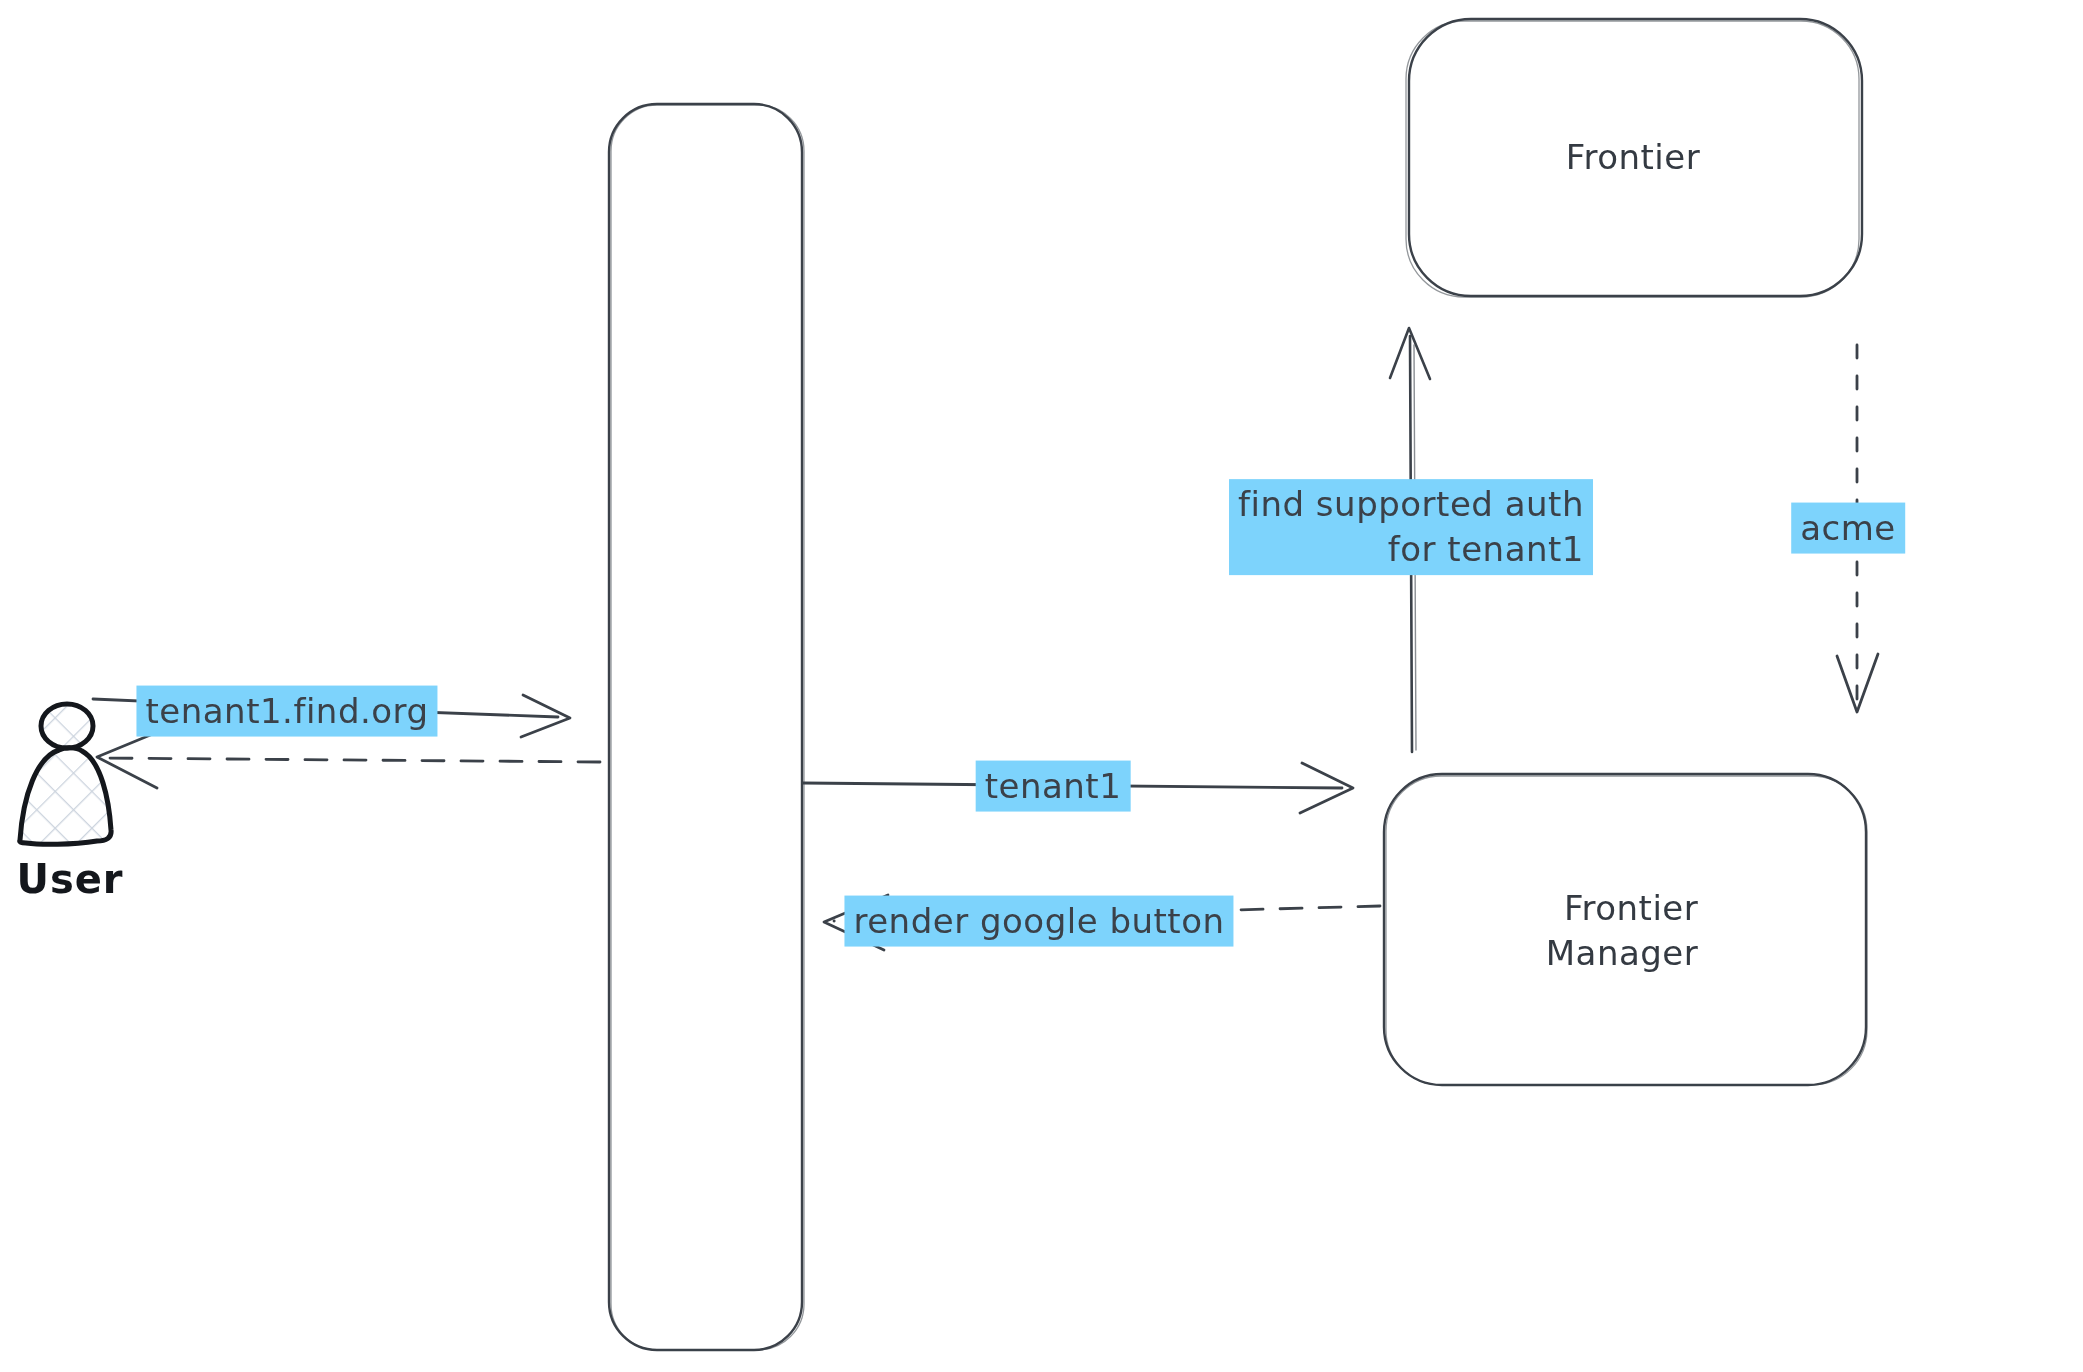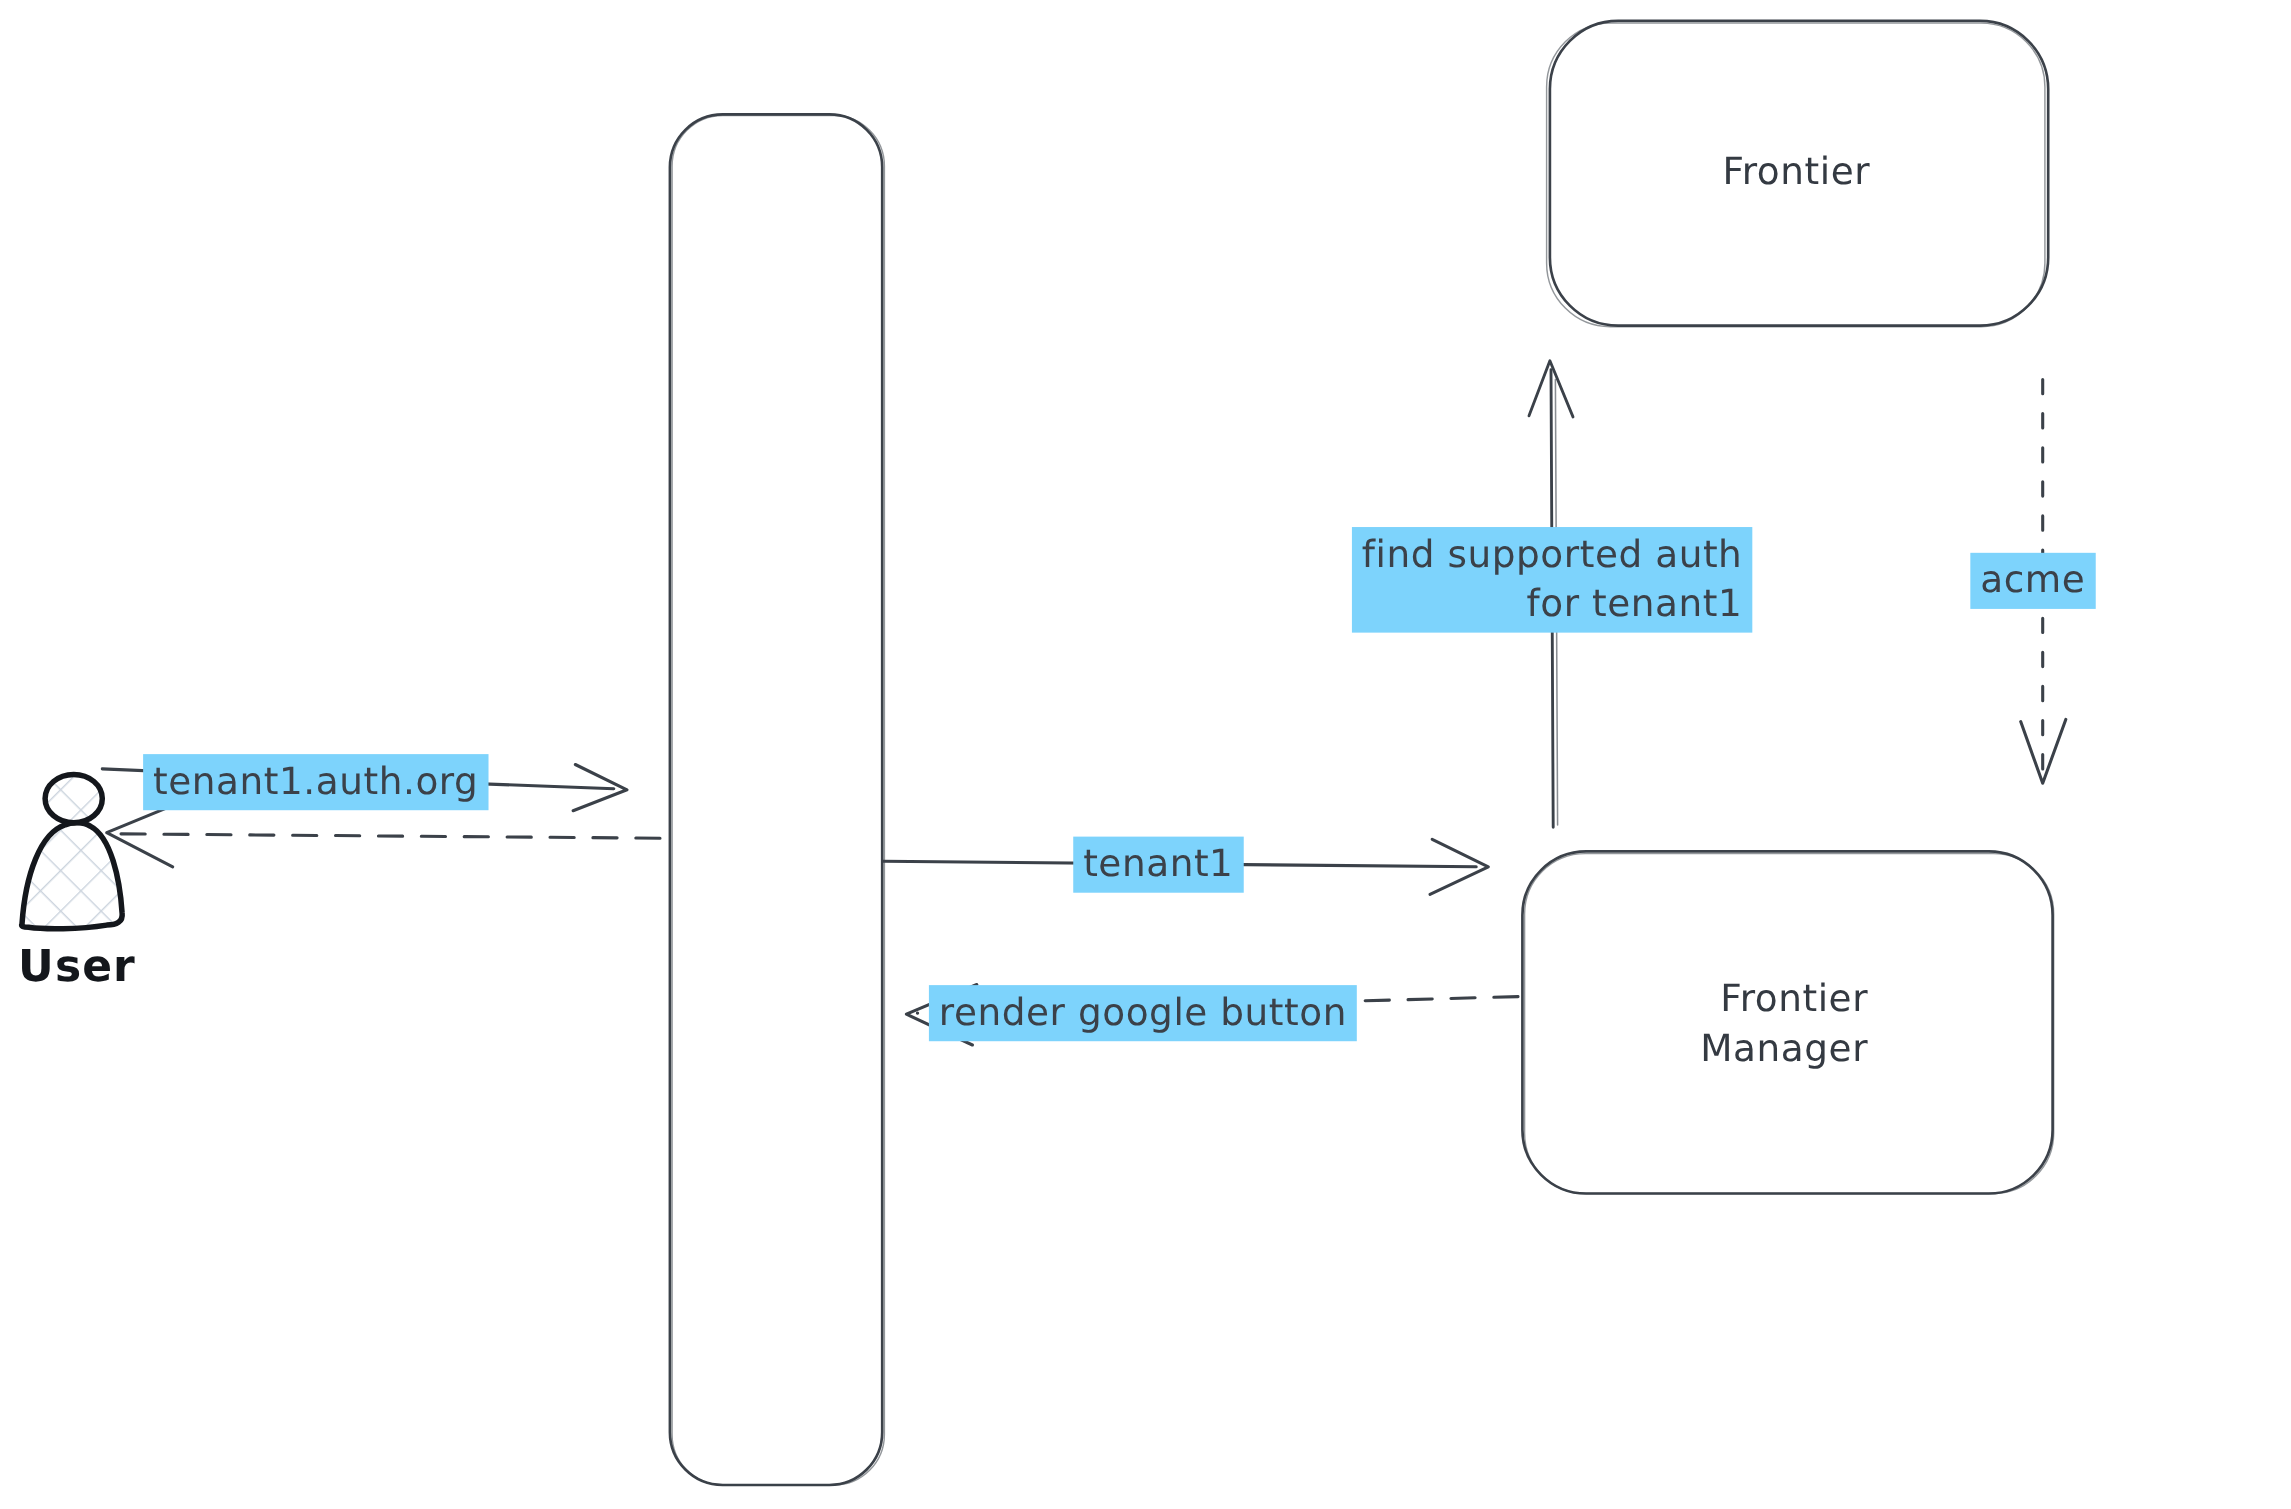--- a/index.html
+++ b/index.html
@@ -118,21 +118,21 @@
   <div class="lbl actor-label" style="left:70px; top:879px">User</div>
 
 
   <div class="lbl node-label" style="left:1633px; top:157px">Frontier</div>
 
   <div class="lbl node-label" style="left:1622px; top:931px">
     <span class="line">Frontier</span>
     <span class="line">Manager</span>
   </div>
 
-  <div class="lbl mask" style="left:287px; top:711px">tenant1.auth.org</div>
+  <div class="lbl mask" style="left:287px; top:711px">tenant1.find.org</div>
 
   <div class="lbl mask" style="left:1053px; top:786px">tenant1</div>
 
   <div class="lbl mask" style="left:1039px; top:921px">render google button</div>
 
   <div class="lbl mask" style="left:1411px; top:527px">
     <span class="line">find supported auth</span>
     <span class="line">for tenant1</span>
   </div>
 

